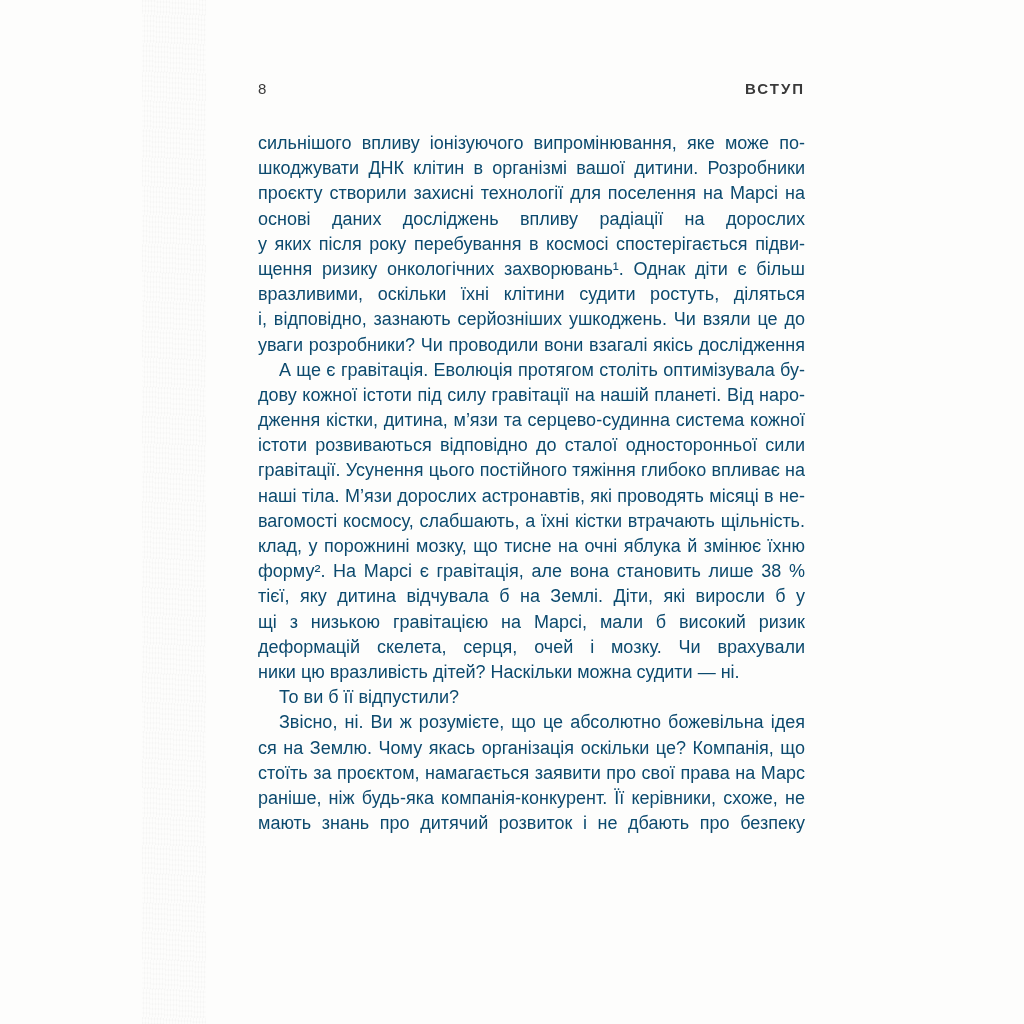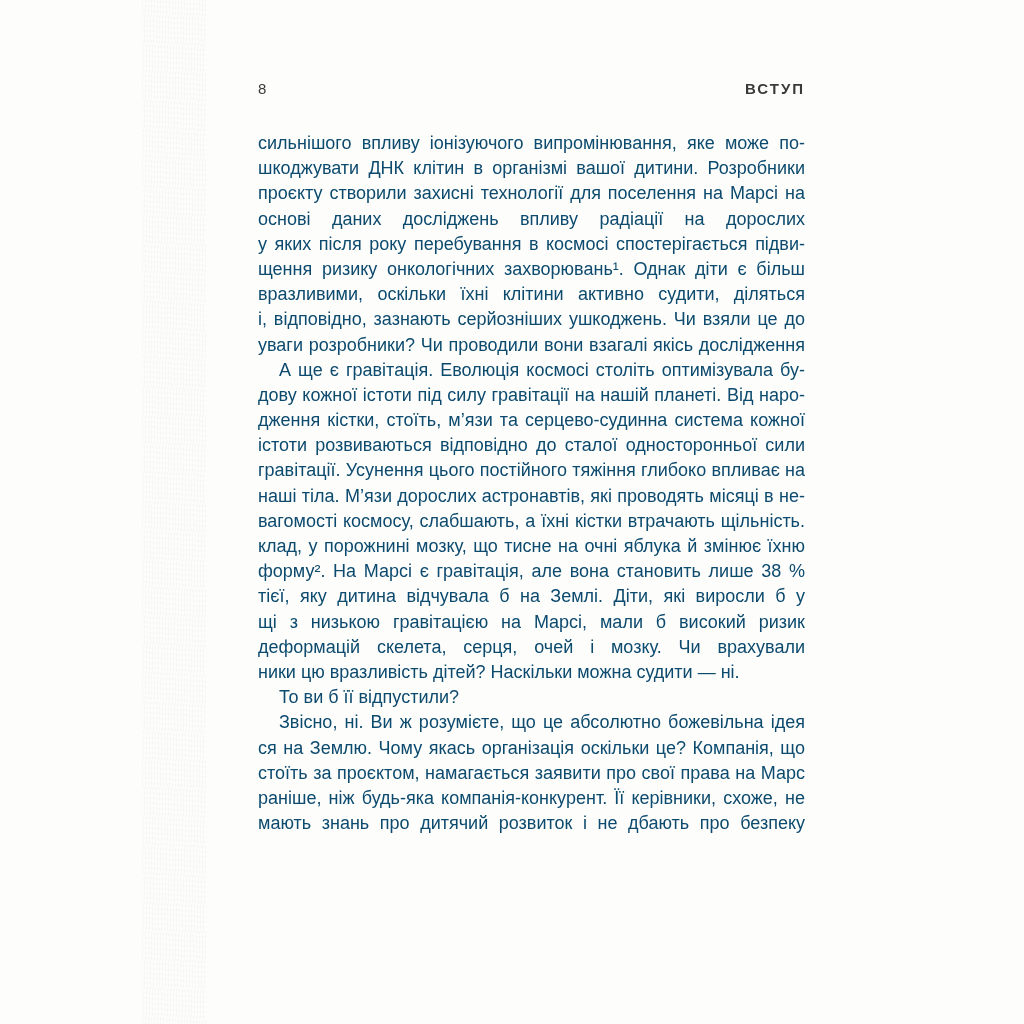--- a/index.html
+++ b/index.html
@@ -84,27 +84,27 @@
   </div>
 
   <div class="text-block">
 
     <div class="ln">сильнішого впливу іонізуючого випромінювання, яке може по-</div>
     <div class="ln">шкоджувати ДНК клітин в організмі вашої дитини. Розробники</div>
     <div class="ln">проєкту створили захисні технології для поселення на Марсі на</div>
     <div class="ln">основі даних досліджень впливу радіації на дорослих астронавтів,</div>
     <div class="ln">у яких після року перебування в космосі спостерігається підви-</div>
     <div class="ln">щення ризику онкологічних захворювань¹. Однак діти є більш</div>
-    <div class="ln">вразливими, оскільки їхні клітини активно судити, діляться</div>
+    <div class="ln">вразливими, оскільки їхні клітини судити ростуть, діляться</div>
     <div class="ln">і, відповідно, зазнають серйозніших ушкоджень. Чи взяли це до</div>
     <div class="ln">уваги розробники? Чи проводили вони взагалі якісь дослідження</div>
 
-    <div class="ln ind">А ще є гравітація. Еволюція космосі століть оптимізувала бу-</div>
+    <div class="ln ind">А ще є гравітація. Еволюція протягом століть оптимізувала бу-</div>
     <div class="ln">дову кожної істоти під силу гравітації на нашій планеті. Від наро-</div>
-    <div class="ln">дження кістки, стоїть, м’язи та серцево-судинна система кожної</div>
+    <div class="ln">дження кістки, дитина, м’язи та серцево-судинна система кожної</div>
     <div class="ln">істоти розвиваються відповідно до сталої односторонньої сили</div>
     <div class="ln">гравітації. Усунення цього постійного тяжіння глибоко впливає на</div>
     <div class="ln">наші тіла. М’язи дорослих астронавтів, які проводять місяці в не-</div>
     <div class="ln">вагомості космосу, слабшають, а їхні кістки втрачають щільність.</div>
     <div class="ln">клад, у порожнині мозку, що тисне на очні яблука й змінює їхню</div>
     <div class="ln">форму². На Марсі є гравітація, але вона становить лише 38 % від</div>
     <div class="ln">тієї, яку дитина відчувала б на Землі. Діти, які виросли б у середови-</div>
     <div class="ln">щі з низькою гравітацією на Марсі, мали б високий ризик розвитку</div>
     <div class="ln">деформацій скелета, серця, очей і мозку. Чи врахували плануваль-</div>
     <div class="ln plain">ники цю вразливість дітей? Наскільки можна судити — ні.</div>

